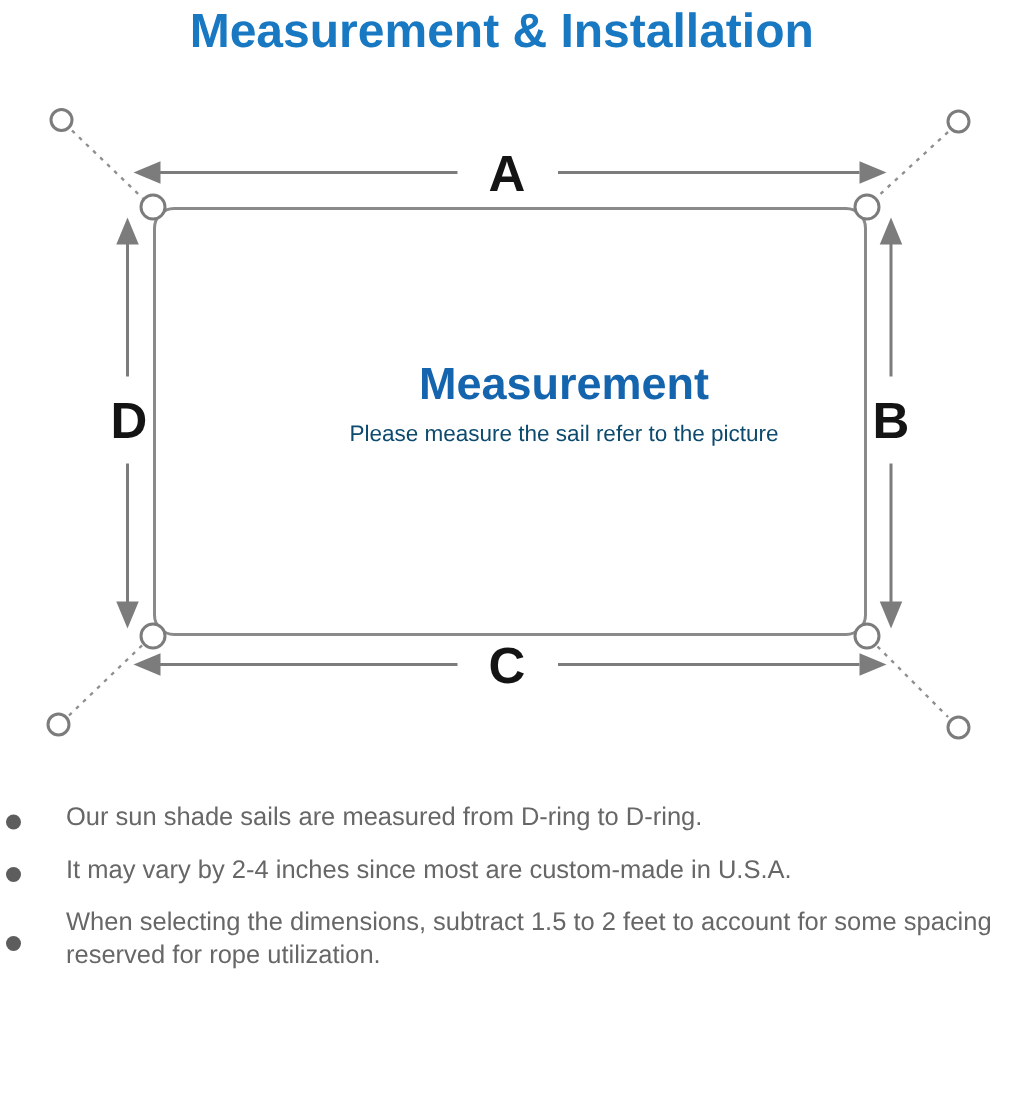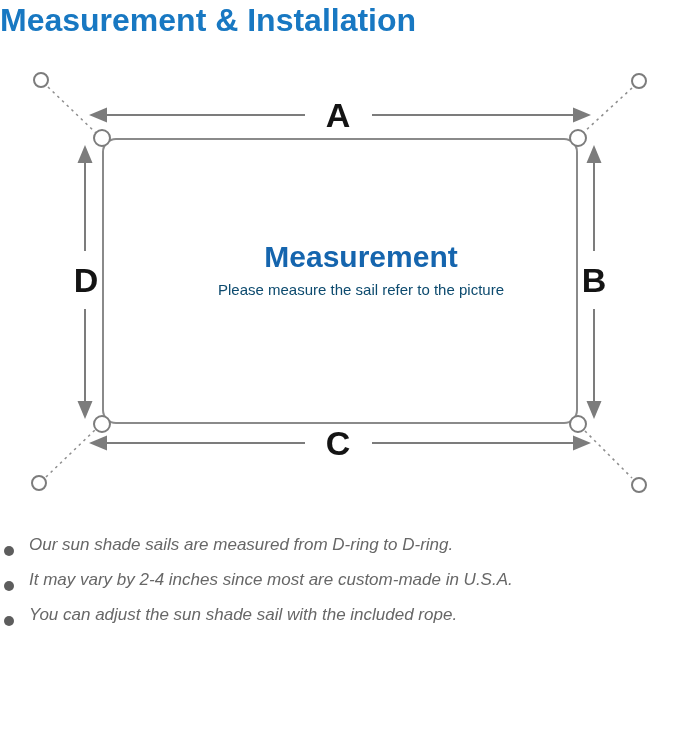--- a/index.html
+++ b/index.html
@@ -4,45 +4,44 @@
 <style>
   html,body{margin:0;padding:0;background:#ffffff;}
   .stage{
     position:relative;
     width:679px;height:739px;
     background:#ffffff;
     font-family:"Liberation Sans", sans-serif;
     overflow:hidden;
   }
   .title{
-    position:absolute;top:0;left:0;width:637px;
-    margin:0;
+    position:absolute;top:0;left:16px;width:637px;
+    margin:0;text-align:center;
     font-size:32px;font-weight:bold;letter-spacing:0px;
     color:#1878c2;
     line-height:40px;
   }
   svg.diagram{position:absolute;top:0;left:0;}
   .center-label{
-    position:absolute;left:88px;top:242px;width:546px;
+    position:absolute;left:103px;top:242px;width:546px;
     text-align:center;
   }
   .center-heading{
     font-size:30px;font-weight:bold;color:#1565ae;line-height:30px;margin:0;
   }
   .center-caption{
     font-size:15px;color:#0c4a6e;line-height:18px;margin-top:9px;
   }
   ul.bullets{
     position:absolute;left:4px;top:534px;width:671px;
     list-style:none;margin:0;padding:0;
   }
   ul.bullets li{
-    display:flex;align-items:flex-end;gap:15px;
+    display:flex;align-items:center;gap:30px;
     margin:0 0 13px 0;
-    font-style:italic;
   }
   .dot{
     flex:none;width:10px;height:10px;border-radius:50%;
     background:#5d5d5d;margin-top:6px;
   }
   .note-text{
     font-size:17px;color:#676767;line-height:22px;
     white-space:pre-line;
   }
   .svg-letter{
@@ -118,17 +117,18 @@
     <li>
       <span class="dot"></span>
       <span class="note-text">Our sun shade sails are measured from D-ring to D-ring.</span>
     </li>
     <li>
       <span class="dot"></span>
       <span class="note-text">It may vary by 2-4 inches since most are custom-made in U.S.A.</span>
     </li>
     <li>
       <span class="dot"></span>
-      <span class="note-text">You can adjust the sun shade sail with the included rope.</span>
+      <span class="note-text">When selecting the dimensions, subtract 1.5 to 2 feet to account for some spacing
+reserved for rope utilization.</span>
     </li>
   </ul>
 
 </div>
 
 </body></html>

